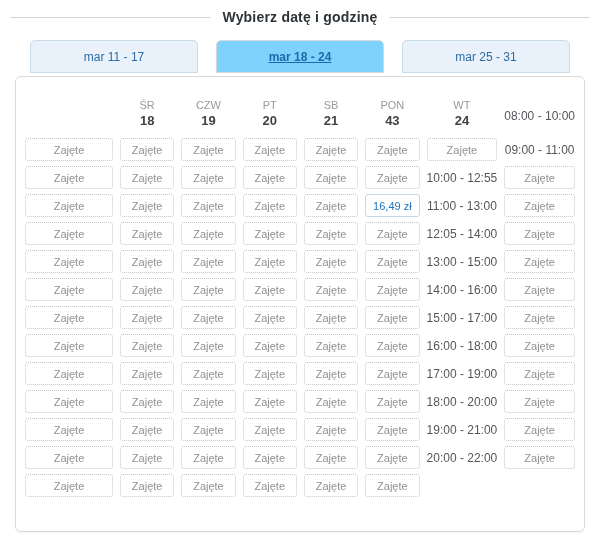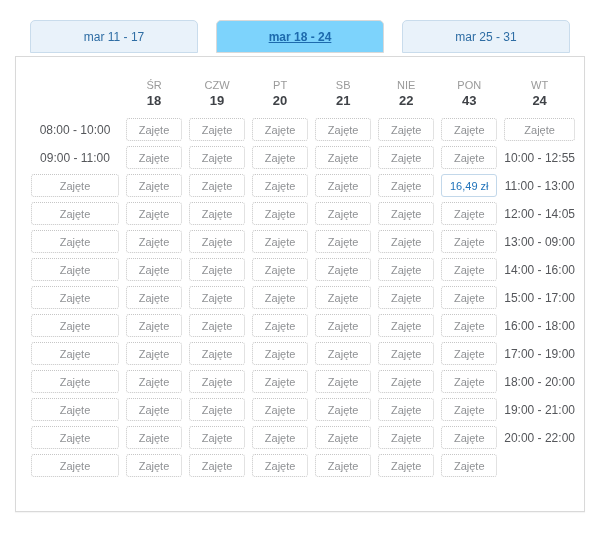--- a/index.html
+++ b/index.html
@@ -53,22 +53,22 @@
   }
   .tab.active span{
     color:var(--active-tab-blue);
     font-weight:bold;text-decoration:underline;
   }
   
   .panel{
     margin:3px 15px 0 15px;
     background:#fff;
     border:1px solid var(--panel-border);
-    border-radius:0;
-    padding:22px 9px 30px 15px;
+    border-radius:6px;
+    padding:22px 9px 30px 9px;
     box-shadow:0 1px 1px rgba(0,0,0,0.04);
     height:456px;
   }
   .grid{
     display:grid;
     grid-template-columns:88px repeat(7,1fr);
     column-gap:7px;
     row-gap:5px;
     align-items:center;
   }
@@ -96,20 +96,25 @@
     border:1px solid var(--available-border);
     color:var(--price-blue);
     cursor:pointer;
   }
 </style>
 </head>
 <body>
 
 <div class="wrap">
 
+  <div class="title-row">
+    <span class="line"></span>
+    <h2 class="title">Wybierz datę i godzinę</h2>
+    <span class="line"></span>
+  </div>
 
   <div class="tabs">
     <div class="tab">
       <span>mar 11 - 17</span>
     </div>
     <div class="tab active">
       <span>mar 18 - 24</span>
     </div>
     <div class="tab">
       <span>mar 25 - 31</span>
@@ -129,24 +134,20 @@
         </div>
         <div class="day-header">
           <div class="abbr">PT</div>
           <div class="num">20</div>
         </div>
         <div class="day-header">
           <div class="abbr">SB</div>
           <div class="num">21</div>
         </div>
         <div class="day-header">
-          <div class="abbr">NIE</div>
-          <div class="num">22</div>
-        </div>
-        <div class="day-header">
           <div class="abbr">PON</div>
           <div class="num">43</div>
         </div>
         <div class="day-header">
           <div class="abbr">WT</div>
           <div class="num">24</div>
         </div>
         <div class="time-label">08:00 - 10:00</div>
         <div class="cell occupied">Zajęte</div>
         <div class="cell occupied">Zajęte</div>
@@ -171,29 +172,29 @@
         <div class="cell occupied">Zajęte</div>
         <div class="cell available">16,49 zł</div>
         <div class="time-label">11:00 - 13:00</div>
         <div class="cell occupied">Zajęte</div>
         <div class="cell occupied">Zajęte</div>
         <div class="cell occupied">Zajęte</div>
         <div class="cell occupied">Zajęte</div>
         <div class="cell occupied">Zajęte</div>
         <div class="cell occupied">Zajęte</div>
         <div class="cell occupied">Zajęte</div>
-        <div class="time-label">12:00 - 14:05</div>
-        <div class="cell occupied">Zajęte</div>
-        <div class="cell occupied">Zajęte</div>
-        <div class="cell occupied">Zajęte</div>
-        <div class="cell occupied">Zajęte</div>
-        <div class="cell occupied">Zajęte</div>
-        <div class="cell occupied">Zajęte</div>
-        <div class="cell occupied">Zajęte</div>
-        <div class="time-label">13:00 - 09:00</div>
+        <div class="time-label">12:05 - 14:00</div>
+        <div class="cell occupied">Zajęte</div>
+        <div class="cell occupied">Zajęte</div>
+        <div class="cell occupied">Zajęte</div>
+        <div class="cell occupied">Zajęte</div>
+        <div class="cell occupied">Zajęte</div>
+        <div class="cell occupied">Zajęte</div>
+        <div class="cell occupied">Zajęte</div>
+        <div class="time-label">13:00 - 15:00</div>
         <div class="cell occupied">Zajęte</div>
         <div class="cell occupied">Zajęte</div>
         <div class="cell occupied">Zajęte</div>
         <div class="cell occupied">Zajęte</div>
         <div class="cell occupied">Zajęte</div>
         <div class="cell occupied">Zajęte</div>
         <div class="cell occupied">Zajęte</div>
         <div class="time-label">14:00 - 16:00</div>
         <div class="cell occupied">Zajęte</div>
         <div class="cell occupied">Zajęte</div>

